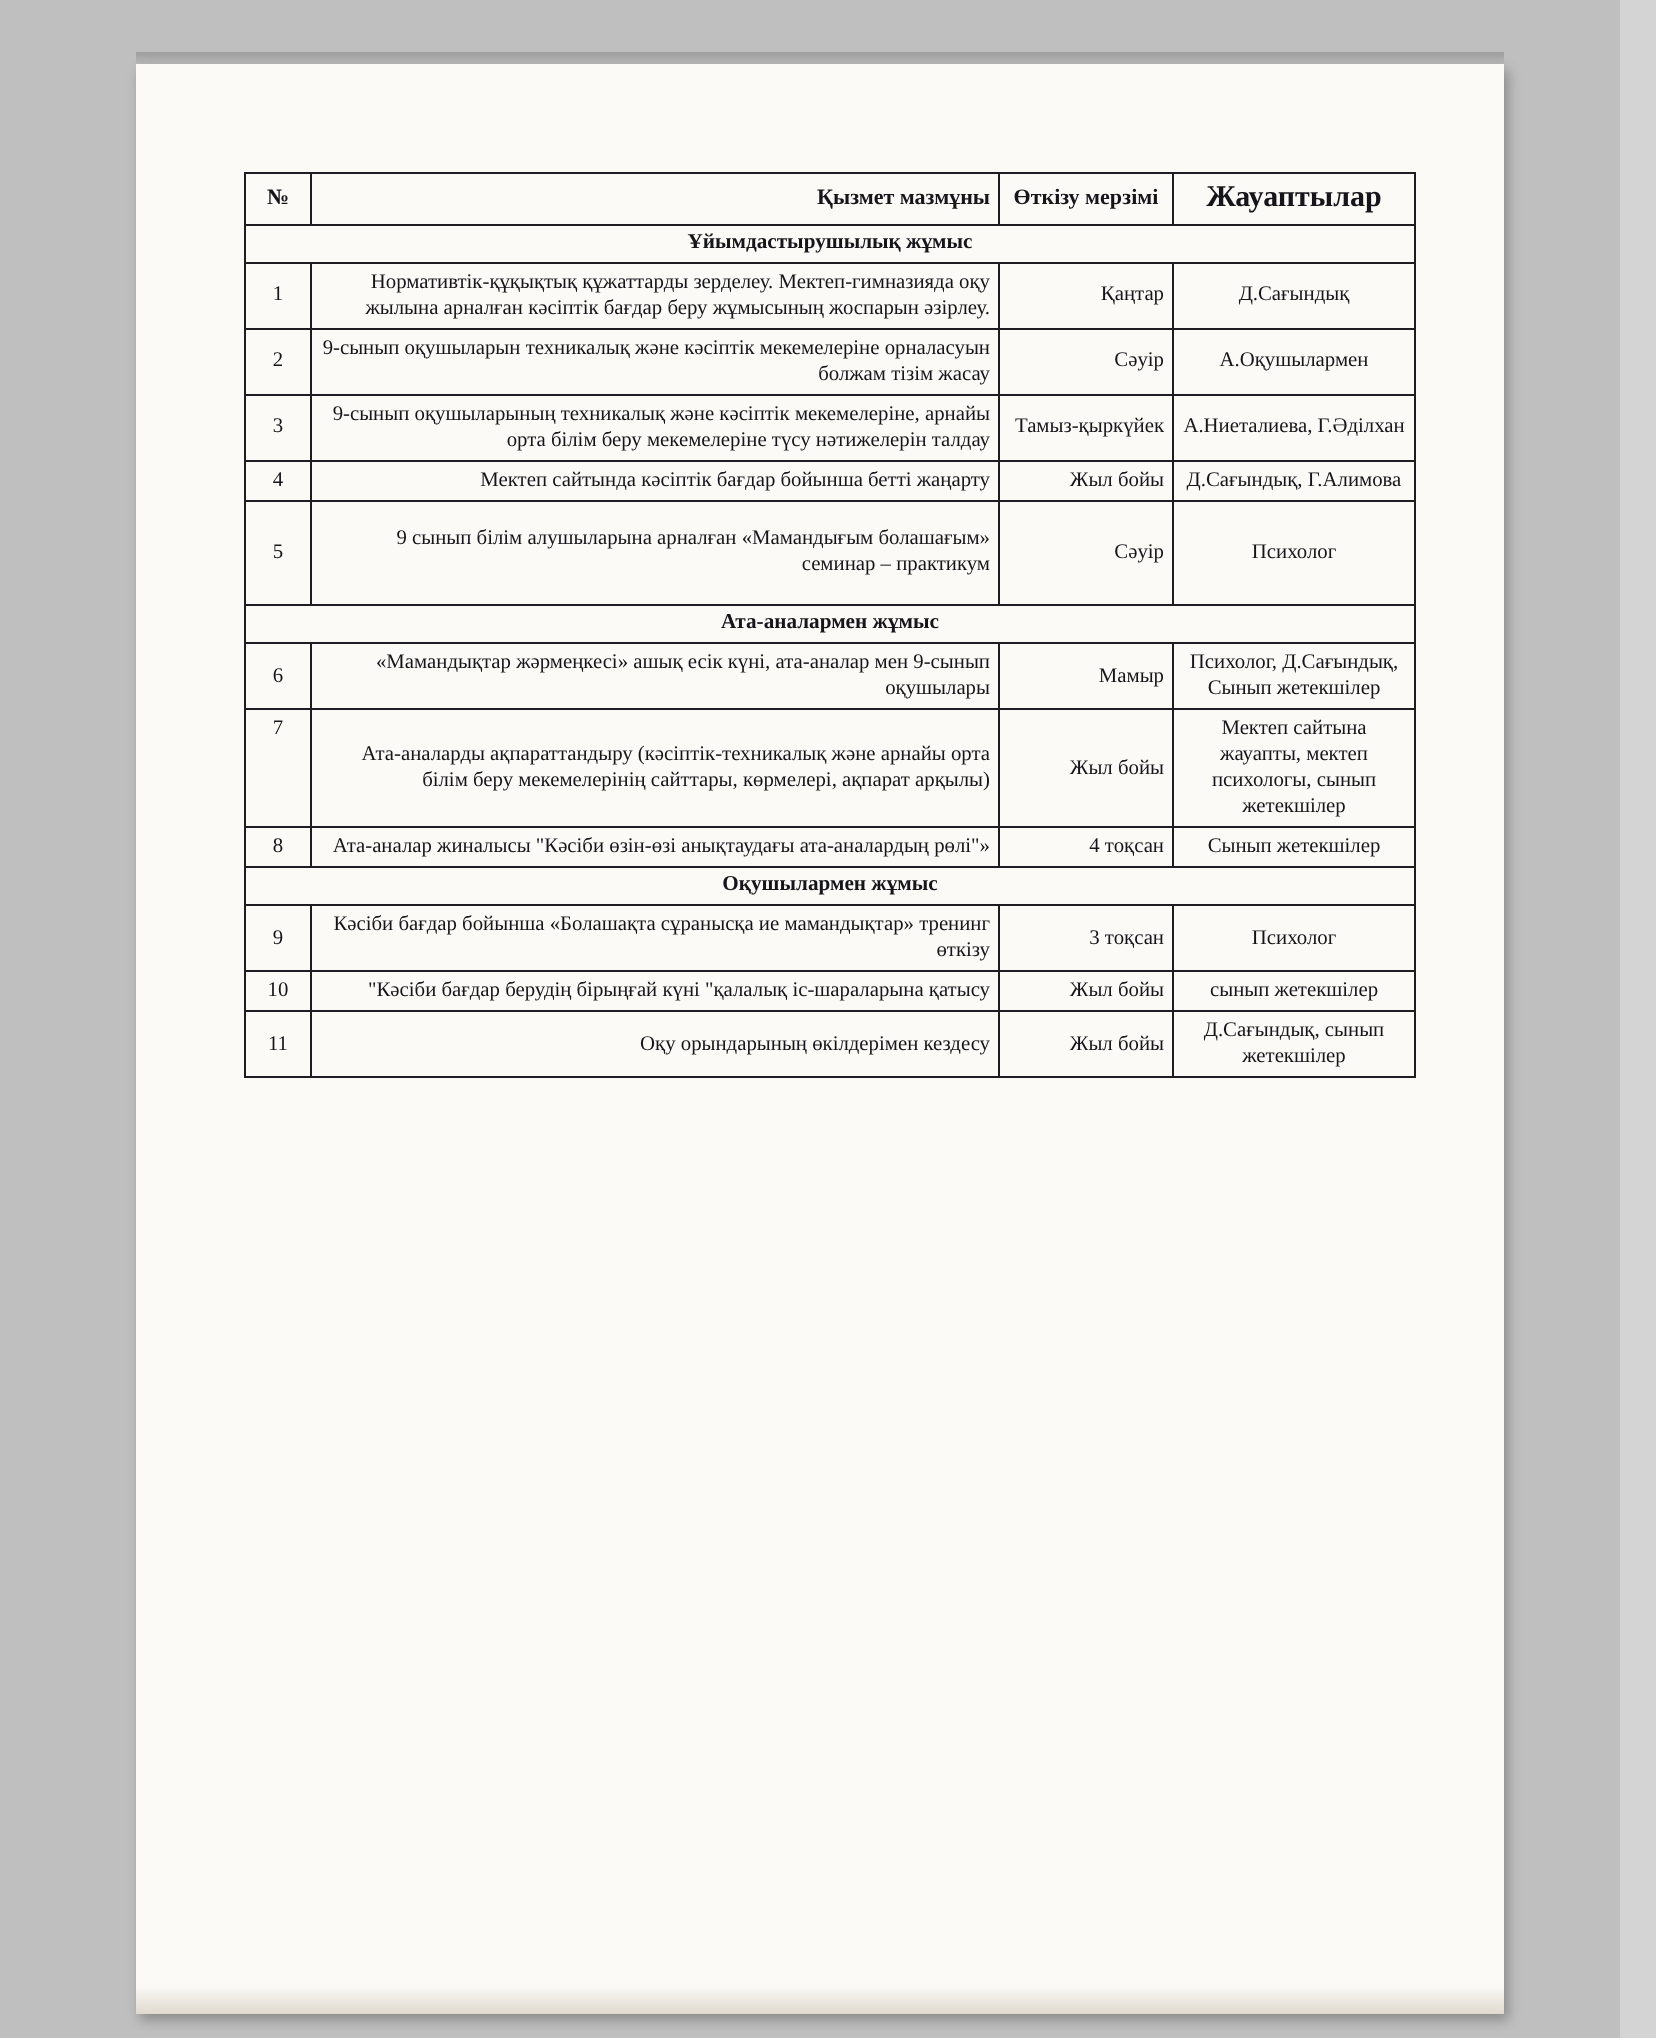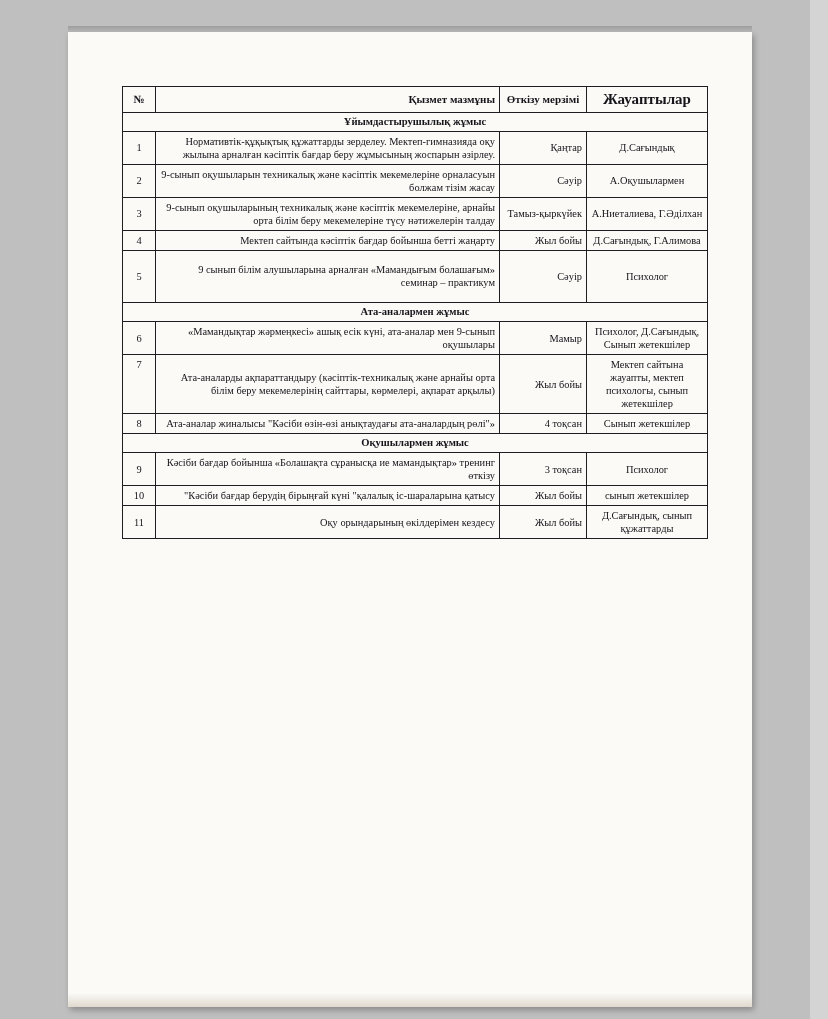--- a/index.html
+++ b/index.html
@@ -171,21 +171,21 @@
         <tr>
           <td class="c-num">10</td>
           <td class="c-content">"Кәсіби бағдар берудің бірыңғай күні "қалалық іс-шараларына қатысу</td>
           <td class="c-term">Жыл бойы</td>
           <td class="c-resp">сынып жетекшілер</td>
         </tr>
         <tr>
           <td class="c-num">11</td>
           <td class="c-content">Оқу орындарының өкілдерімен кездесу</td>
           <td class="c-term">Жыл бойы</td>
-          <td class="c-resp">Д.Сағындық, сынып құжаттарды</td>
+          <td class="c-resp">Д.Сағындық, сынып жетекшілер</td>
         </tr>
 
       </tbody>
     </table>
 
   </div>
   <div class="right-strip"></div>
 </div>
 
 </body></html>

